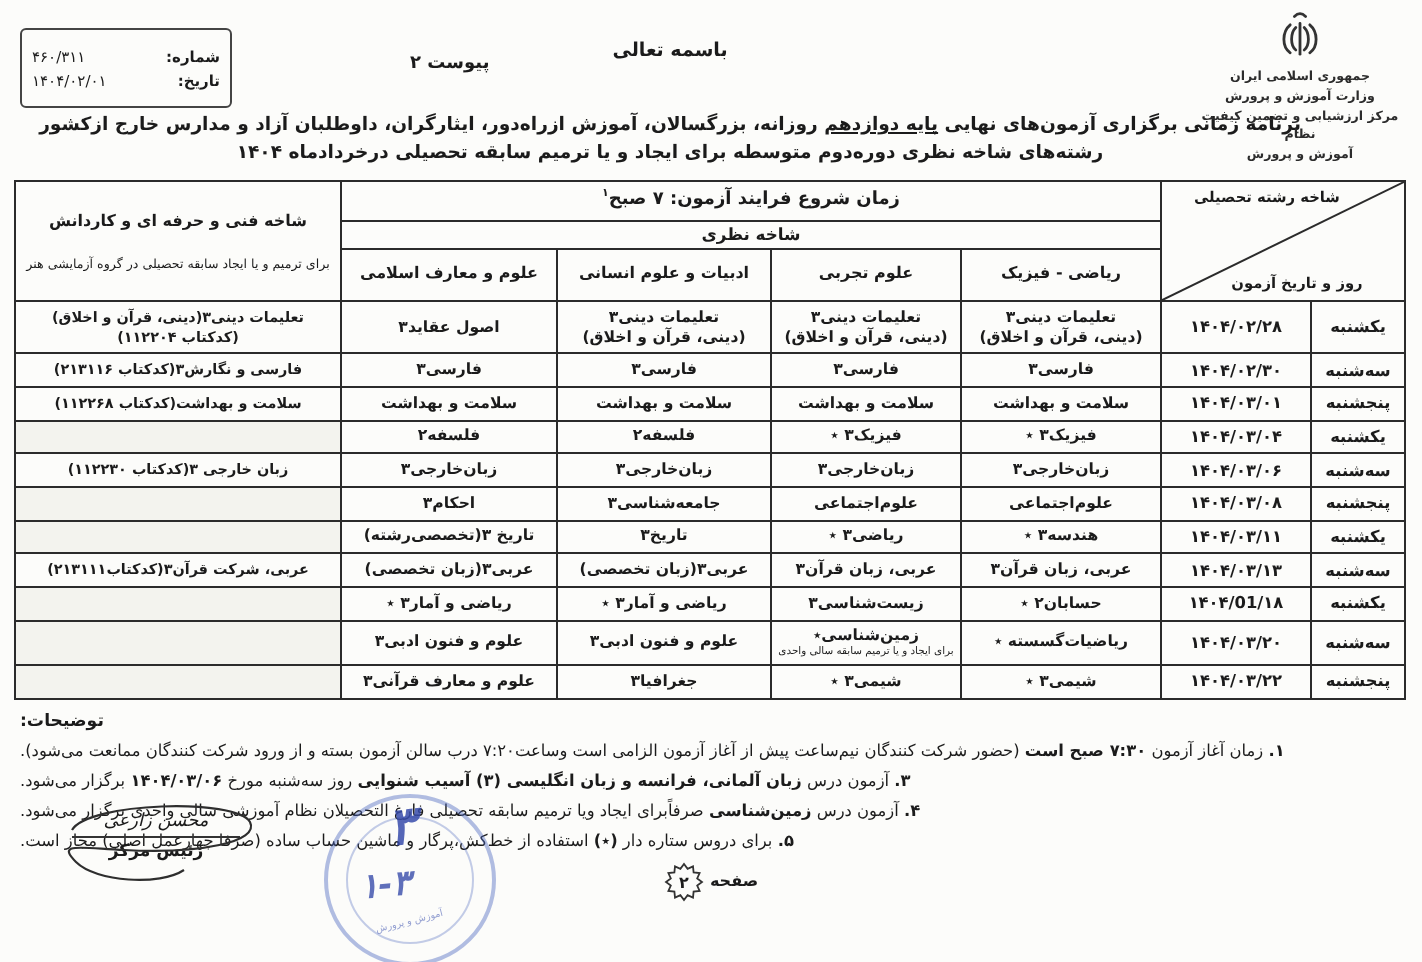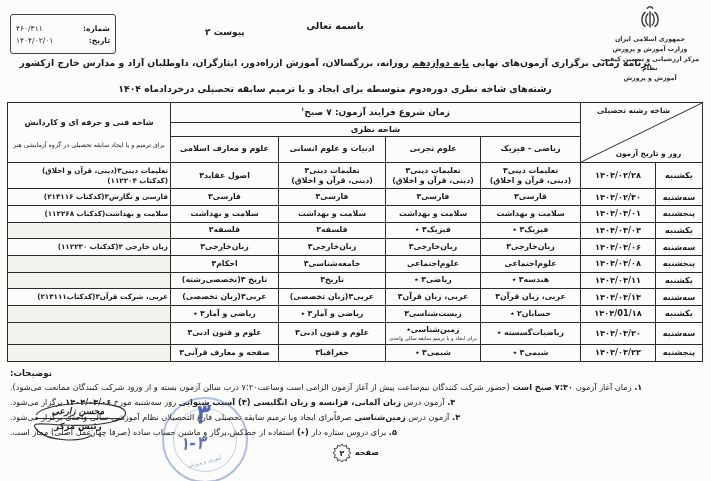--- a/index.html
+++ b/index.html
@@ -25,21 +25,21 @@
     font-weight:bold;font-size:9.5px;}
   .attachment{position:absolute;left:205px;top:27px;font-weight:bold;font-size:9px;}
   .emblem-block{position:absolute;left:600px;top:4px;width:100px;text-align:center;}
   .emblem-block svg{display:block;margin:0 auto 2px auto;}
   .org{font-size:6.3px;line-height:1.55;color:#2c2c2c;font-weight:bold;}
 
   
   .title{margin:0 56px 0 15px;padding-top:56px;text-align:center;
     font-weight:bold;font-size:9.3px;line-height:1.45;}
   .title .u{text-decoration:underline;}
-  .title .l2{margin-top:13px;}
+  .title .l2{margin-top:1px;}
 
   
   table.sched{
     border-collapse:collapse;table-layout:fixed;width:695px;
     margin:6px 8px 0 auto;direction:rtl;border:1.5px solid #222;
   }
   .sched th,.sched td{
     border:1px solid #2b2b2b;font-weight:bold;color:#1b1b1b;
     text-align:center;vertical-align:middle;padding:2.5px 2px;
     font-size:7.8px;line-height:1.3;white-space:pre-line;overflow:hidden;
@@ -50,38 +50,38 @@
   .sched tr.hr3 th{font-size:8px;height:20px;margin-left:29px;}
   .sched th.corner{position:relative;padding:0;}
   .corner svg{position:absolute;inset:0;width:100%;height:100%;}
   .corner-top{position:absolute;top:3px;left:0;right:16px;text-align:center;font-size:7.4px;}
   .corner-bottom{position:absolute;bottom:3px;left:14px;right:0;text-align:center;font-size:7.4px;}
   .sched th.vochdr{vertical-align:top;padding-top:5px;}
   .voc-title{font-size:8px;font-weight:bold;}
   .voc-sub{font-size:6.3px;font-weight:normal;margin-top:2px;line-height:1.4;}
   .sched td.day{font-size:8.2px;}
   .sched td.date{font-size:8.2px;letter-spacing:.2px;}
-  .sched td.voc{font-size:7.2px;text-align:right;}
+  .sched td.voc{font-size:7.2px;}
   .sched td.voc:empty{background:#f3f3ee;}
   .sched td .tiny{font-size:5.2px;font-weight:normal;line-height:1.2;}
 
   
   .notes{margin:6px 12px 0 10px;direction:rtl;text-align:left;}
   .notes-heading{font-weight:bold;font-size:8.6px;margin-bottom:2px;}
   .note{font-size:8.2px;line-height:15px;white-space:nowrap;}
   .note .nnum{font-weight:bold;}
   .note b{font-weight:bold;}
 
   
   .footer-badge{margin-top:3px;text-align:center;font-weight:bold;font-size:8px;
     display:flex;align-items:center;justify-content:center;gap:3px;}
   .footer-badge svg{vertical-align:middle;}
 
   .signature{position:absolute;left:28px;top:406px;width:100px;text-align:center;}
-  .sig-name{font-size:9px;font-weight:bold;font-style:italic;}
+  .sig-name{font-size:9px;font-weight:normal;font-style:italic;}
   .sig-line{border-top:1px solid #333;margin:2px 8px;}
   .sig-title{font-size:8.5px;font-weight:bold;}
   .signature svg{position:absolute;left:-6px;top:-9px;pointer-events:none;}
 
   .stamp{position:absolute;left:162px;top:397px;width:82px;height:82px;
     border-radius:50%;border:2px solid rgba(72,100,190,.42);color:#3d52ae;}
   .stamp-inner{position:absolute;inset:9px;border-radius:50%;
     border:1px solid rgba(72,100,190,.32);}
   .stamp-label{position:absolute;left:0;right:0;bottom:16px;text-align:center;
     font-size:4.8px;color:rgba(61,82,174,.55);transform:rotate(-14deg);line-height:1.3;}
@@ -259,21 +259,21 @@
           <td>علوم و فنون ادبی۳</td>
           <td>علوم و فنون ادبی۳</td>
           <td class="voc"></td>
         </tr>
     <tr>
           <td class="day">پنجشنبه</td>
           <td class="date">۱۴۰۴/۰۳/۲۲</td>
           <td>شیمی۳ ٭</td>
           <td>شیمی۳ ٭</td>
           <td>جغرافیا۳</td>
-          <td>صفحه و معارف قرآنی۳</td>
+          <td>علوم و معارف قرآنی۳</td>
           <td class="voc"></td>
         </tr>
   </tbody>
     </table>
 
   <div class="notes">
     <div class="notes-heading">توضیحات:</div>
     <div class="note"><span class="nnum">۱.</span> <span>زمان آغاز آزمون </span><b>۷:۳۰ صبح است</b><span> (حضور شرکت کنندگان نیم‌ساعت پیش از آغاز آزمون الزامی است وساعت۷:۲۰ درب سالن آزمون بسته و از ورود شرکت کنندگان ممانعت می‌شود).</span><b></b><span></span></div>
     <div class="note"><span class="nnum">۳.</span> <span>آزمون درس </span><b>زبان آلمانی، فرانسه و زبان انگلیسی (۳) آسیب شنوایی</b><span> روز سه‌شنبه مورخ </span><b>۱۴۰۴/۰۳/۰۶</b><span> برگزار می‌شود.</span></div>
     <div class="note"><span class="nnum">۴.</span> <span>آزمون درس </span><b>زمین‌شناسی</b><span> صرفاًبرای ایجاد ویا ترمیم سابقه تحصیلی فارغ التحصیلان نظام آموزشی سالی واحدی برگزار می‌شود.</span></div>

